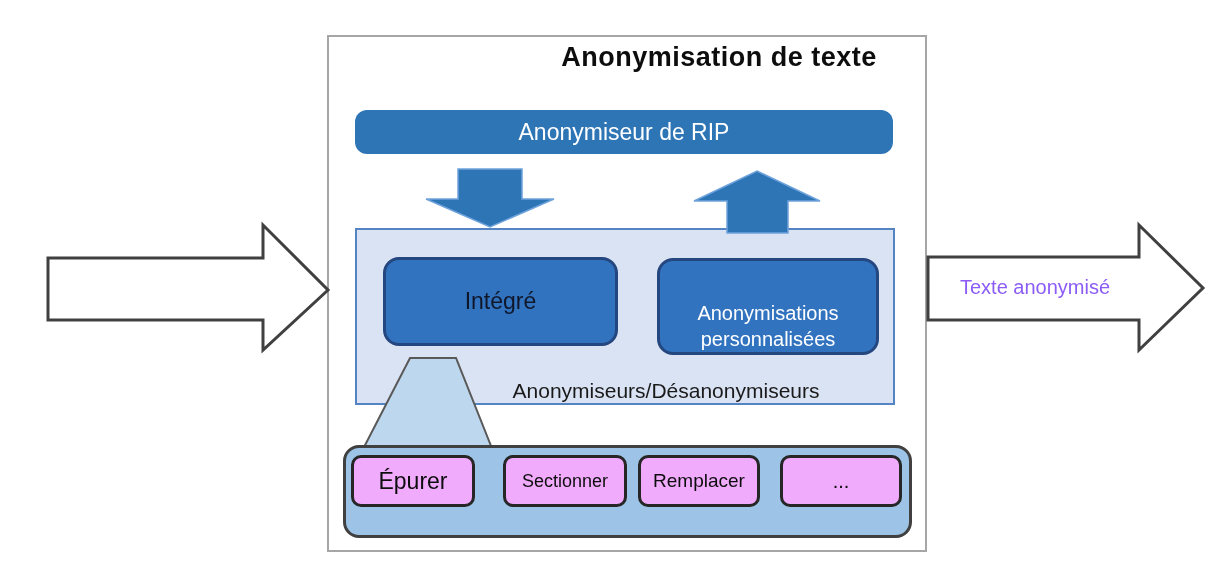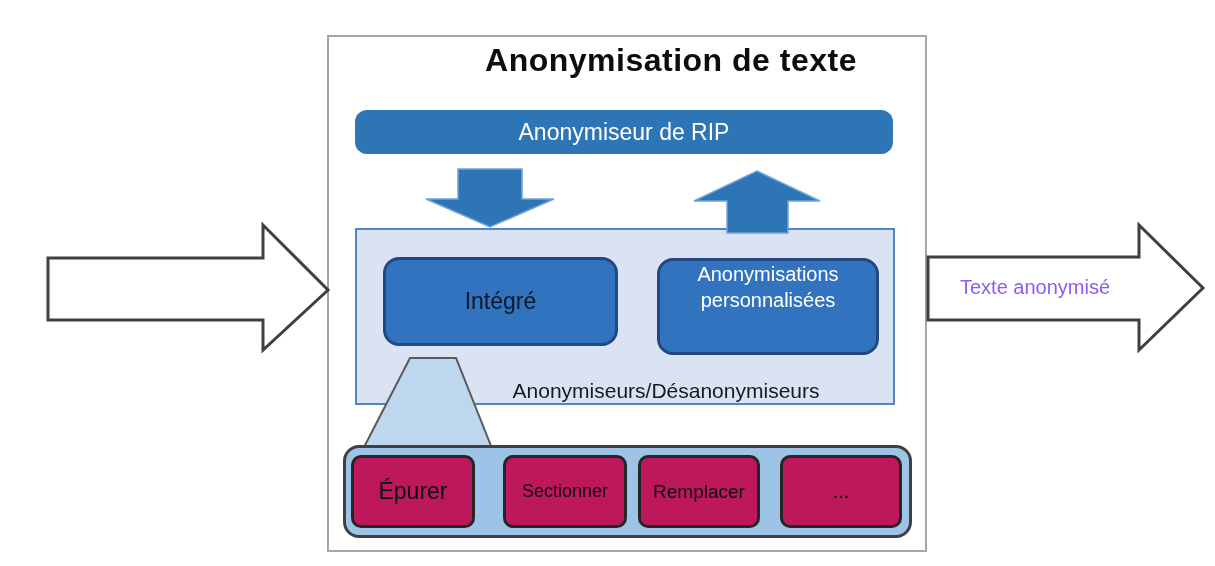--- a/index.html
+++ b/index.html
@@ -18,25 +18,26 @@
     left: 327px; top: 35px;
     width: 596px; height: 513px;
     border: 2px solid var(--outer-border, #a6a6a6);
     background: #ffffff;
     z-index: 0;
   }
   .diagram-title {
     left: 327px; top: 42px;
     width: 688px;
     text-align: center;
-    font-size: 32px;
+    font-size: 27px;
     font-weight: bold;
     color: #0d0d0d;
     z-index: 3;
     letter-spacing: 0.5px;
+    padding-left: 48px;
   }
 
   
   .rip-box {
     left: 355px; top: 110px;
     width: 538px; height: 44px;
     background: var(--theme-blue, #2e75b6);
     border-radius: 12px;
     display: flex; align-items: center; justify-content: center;
     color: #ffffff;
@@ -73,21 +74,21 @@
     font-size: 23px;
     box-sizing: border-box;
     z-index: 3;
   }
   .custom-box {
     left: 657px; top: 258px;
     width: 222px; height: 97px;
     background: var(--inner-box-blue, #3273c0);
     border: 3px solid var(--inner-box-border, #24477f);
     border-radius: 16px;
-    display: flex; align-items: flex-start; justify-content: center;
+    display: flex; align-items: flex-end; justify-content: center;
     text-align: center;
     color: #ffffff;
     font-size: 20px;
     line-height: 1.3;
     box-sizing: border-box;
     z-index: 3;
     padding: 0 18px;
   }
 
   
@@ -95,22 +96,22 @@
     left: 343px; top: 445px;
     width: 569px; height: 93px;
     background: var(--methods-panel, #9dc3e6);
     border: 3px solid var(--methods-panel-border, #404040);
     border-radius: 16px;
     box-sizing: border-box;
     z-index: 3;
   }
   .method-box {
     top: 455px;
-    height: 73px;
-    background: #be185d;
+    height: 52px;
+    background: #f0abfc;
     border: 3px solid #262626;
     border-radius: 10px;
     display: flex; align-items: center; justify-content: center;
     color: #0d0d0d;
     box-sizing: border-box;
     z-index: 4;
   }
   .method-epurer     { left: 351px; width: 124px; font-size: 23px; }
   .method-sectionner { left: 503px; width: 124px; font-size: 18px; }
   .method-remplacer  { left: 638px; width: 122px; font-size: 19px; }

